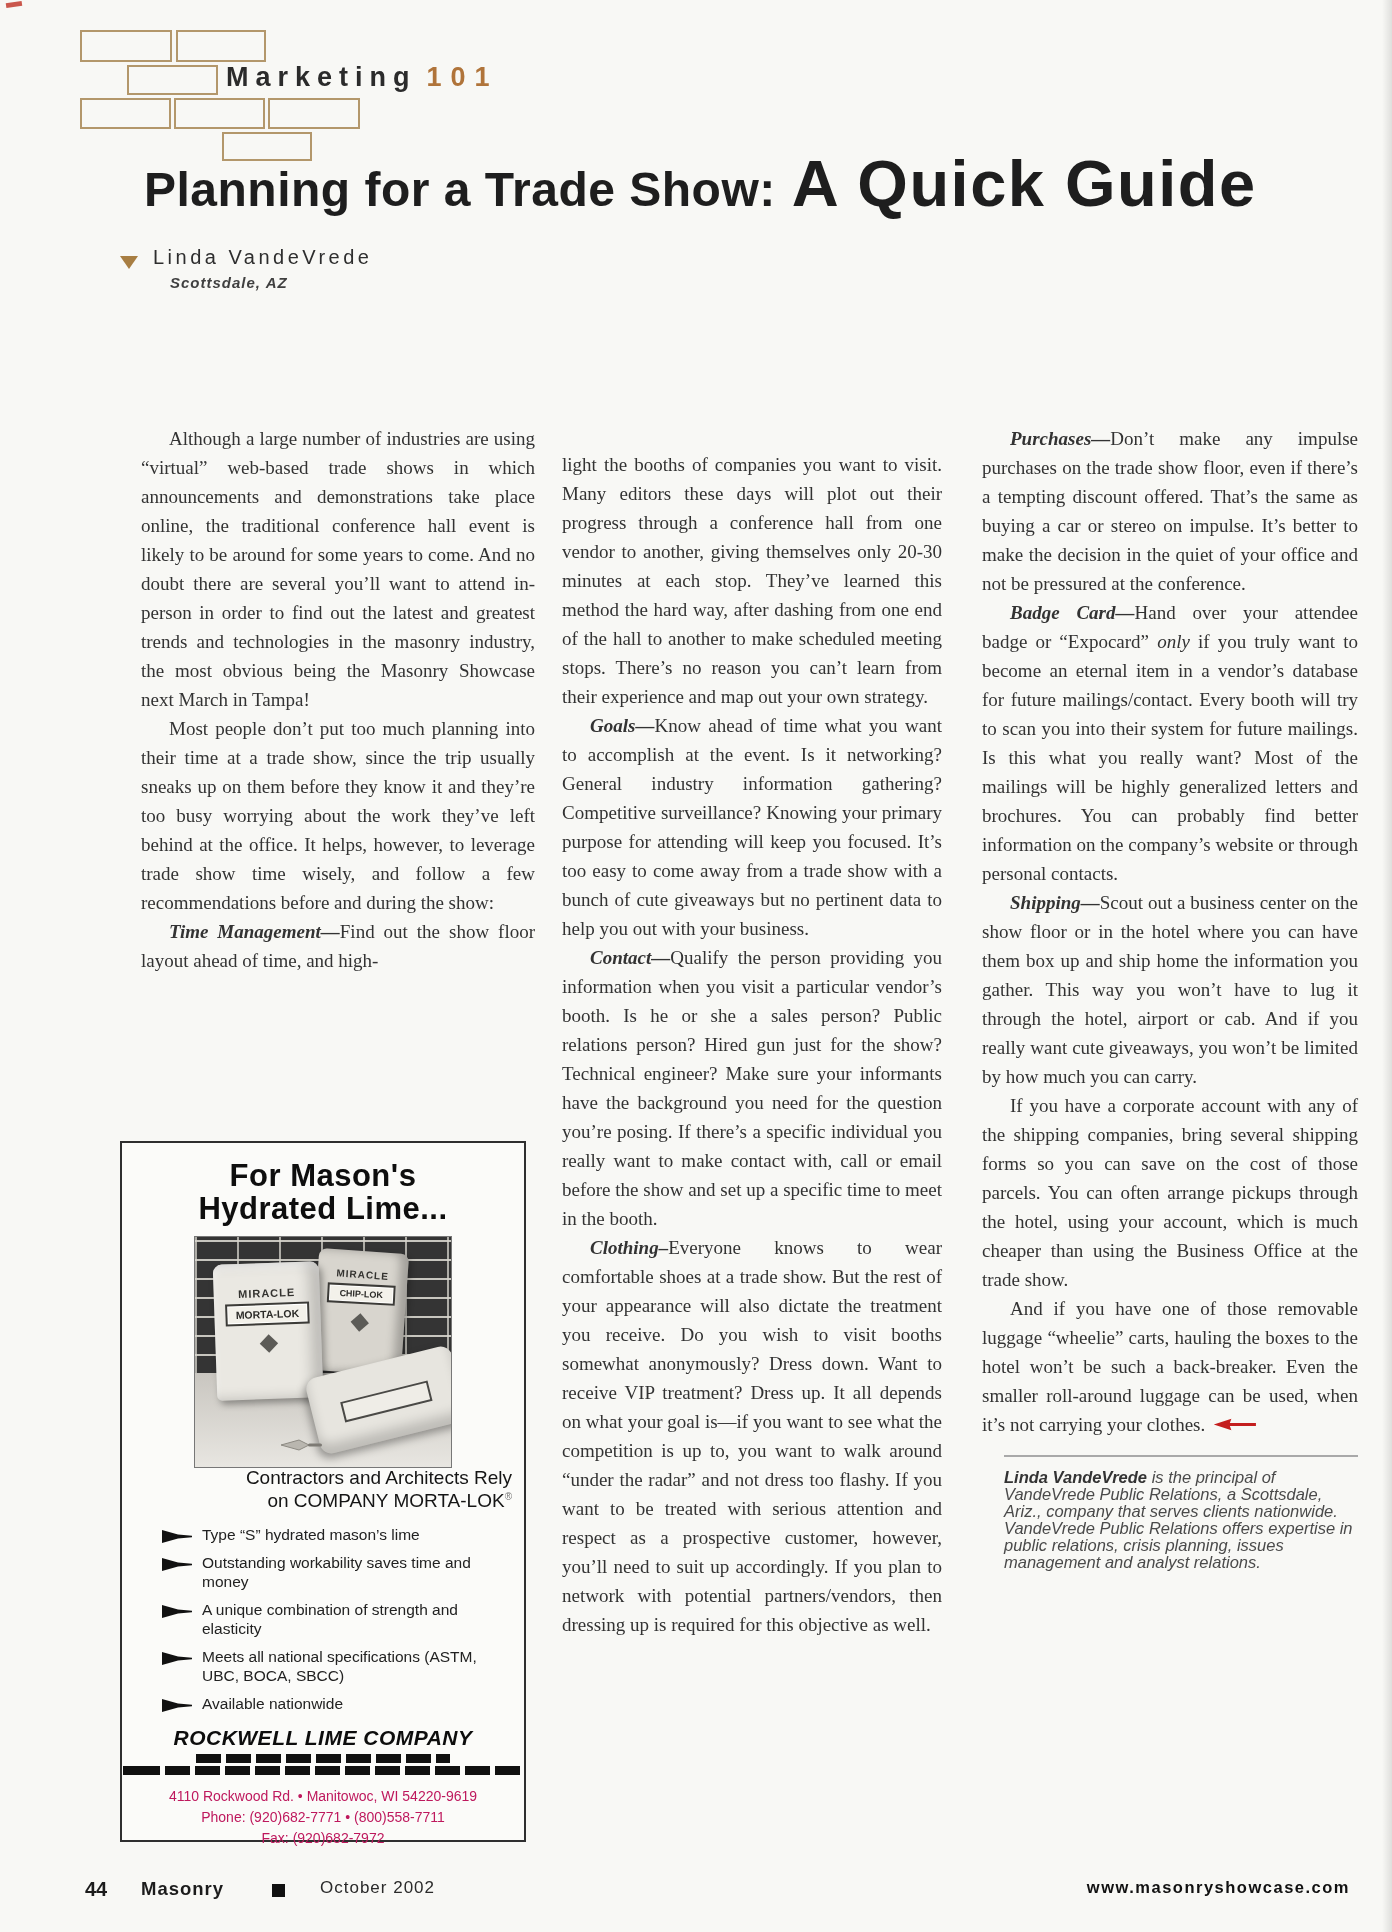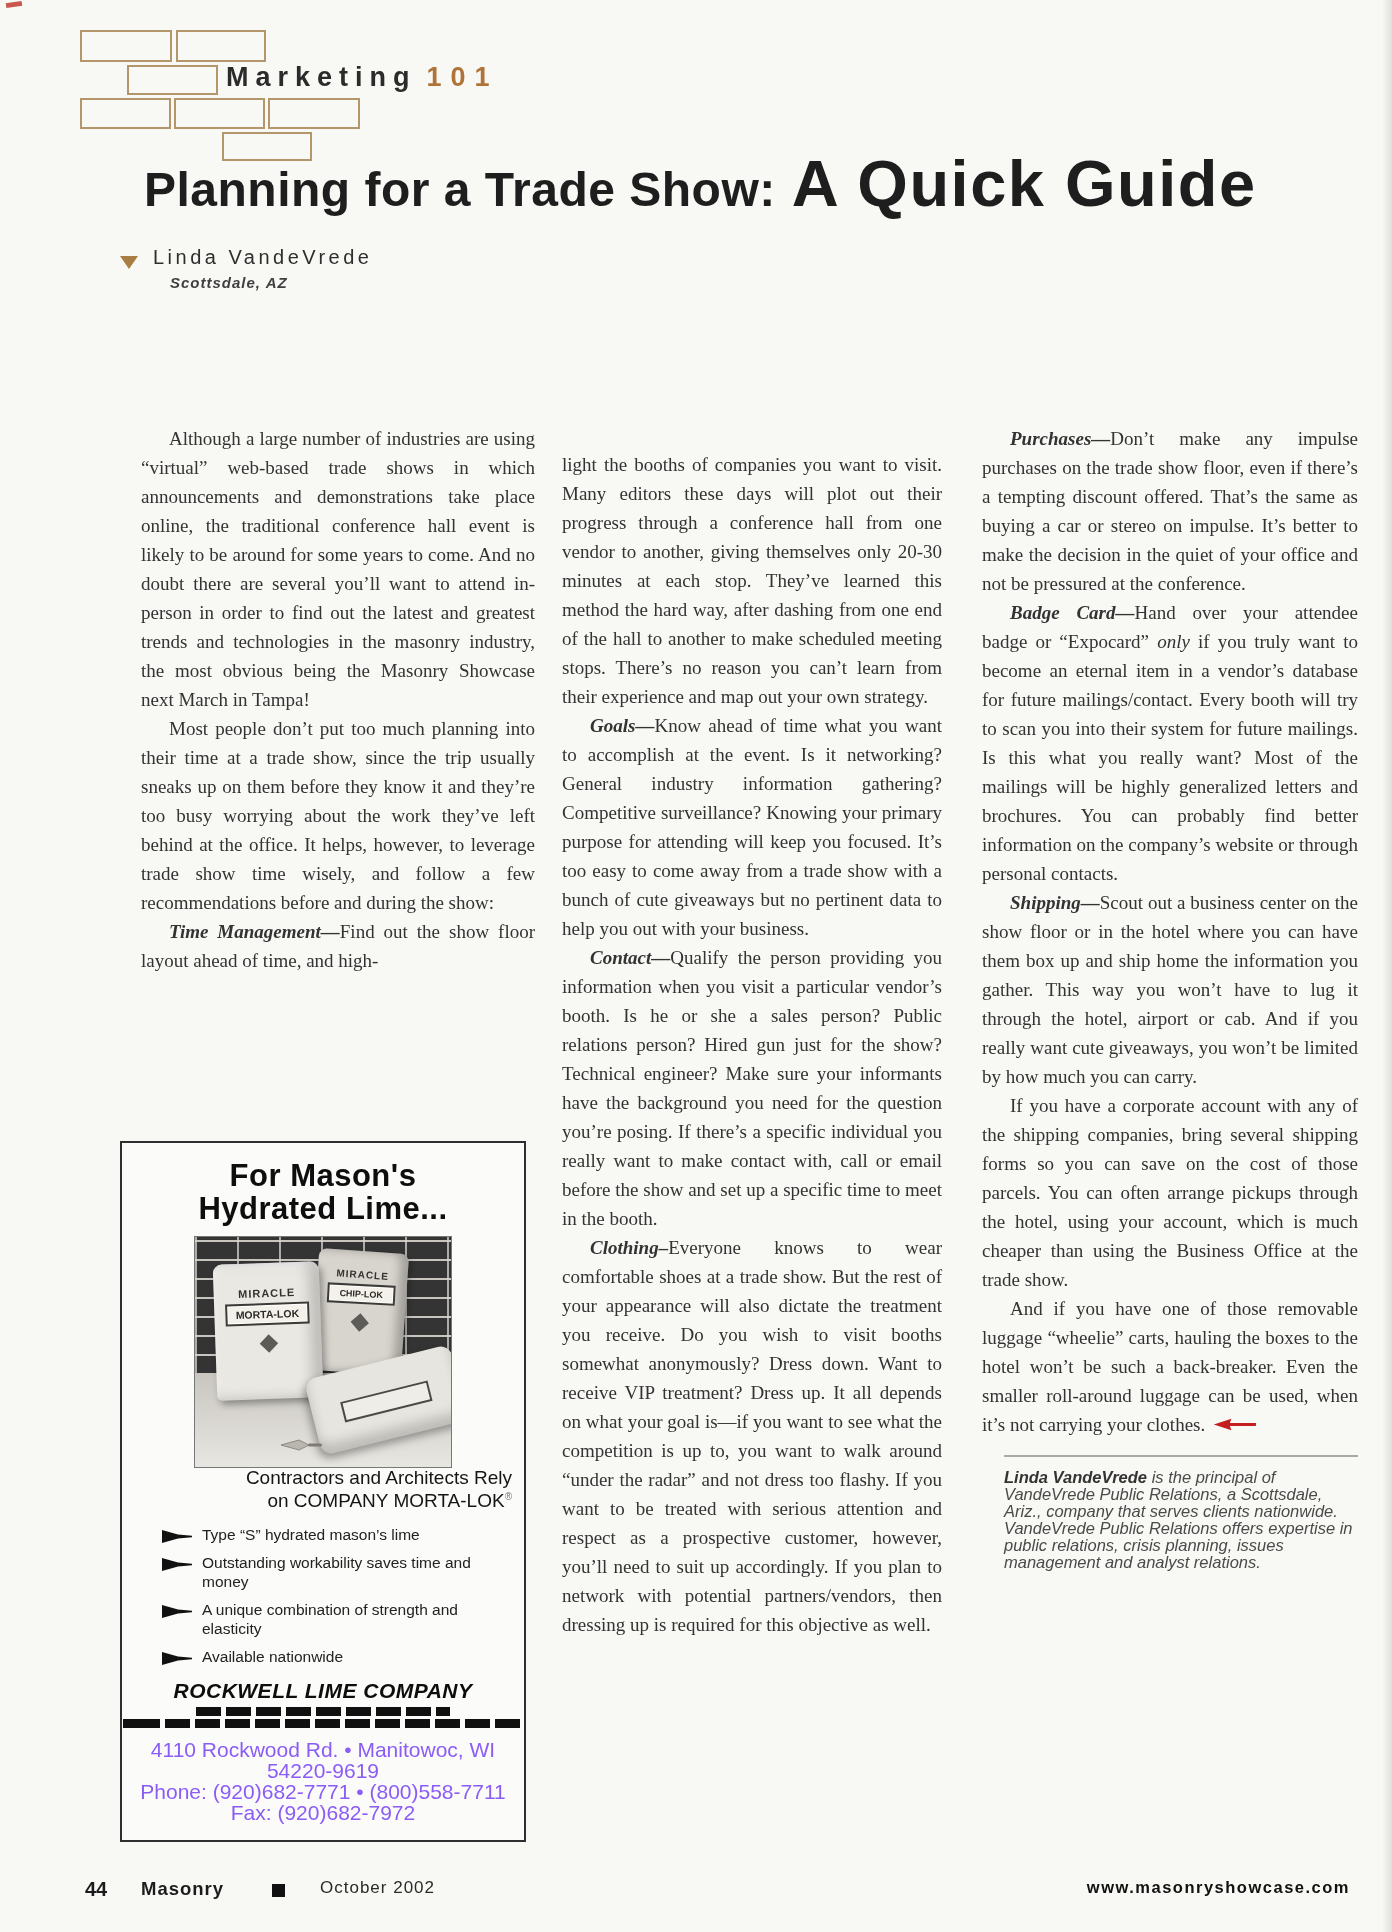--- a/index.html
+++ b/index.html
@@ -90,21 +90,21 @@
   .ad-bullets li{display:flex;gap:10px;font-size:15.5px;line-height:19px;color:#222;
         margin-bottom:9px;}
   .ad-bullets svg{flex:0 0 30px;margin-top:4px;}
   .ad-company{margin-top:13px;text-align:center;font-style:italic;font-weight:700;
         font-size:21px;letter-spacing:.5px;color:#0d0d0d;}
   .brick-row1{width:254px;height:9px;margin:4px auto 0;
         background:repeating-linear-gradient(90deg,#101010 0 25px,rgba(0,0,0,0) 25px 30px);}
   .brick-row2{height:9px;margin:3px -12px 0;
         background:repeating-linear-gradient(90deg,#101010 0 25px,rgba(0,0,0,0) 25px 30px);
         background-position:13px 0;}
-  .ad-addr{margin-top:11px;text-align:center;font-size:21px;line-height:21px;color:#8b5cf6;}
+  .ad-addr{margin-top:11px;text-align:center;font-size:14px;line-height:21px;color:#be185d;}
 
   
   .footer-item{position:absolute;top:1878px;font-family:"Liberation Sans",sans-serif;color:#1c1c1c;}
   #f-num{left:85px;font-weight:700;font-size:20px;}
   #f-mag{left:141px;font-weight:700;font-size:18.5px;letter-spacing:1px;}
   #f-sq{left:272px;top:1884px;width:13px;height:13px;background:#111;}
   #f-date{left:320px;font-size:17px;letter-spacing:1px;color:#2a2a2a;}
   #f-url{right:42px;font-weight:700;font-size:16.5px;letter-spacing:1.5px;color:#111;}
 </style>
 </head>
@@ -209,20 +209,26 @@
       <li>
           <svg width="30" height="15" viewBox="0 0 30 15">
             <path d="M0 1 L16 5.5 L30 6.8 L30 8.2 L16 9.5 L0 14 Z" fill="#111"></path>
           </svg>
           <span>A unique combination of strength and elasticity</span>
         </li>
       <li>
           <svg width="30" height="15" viewBox="0 0 30 15">
             <path d="M0 1 L16 5.5 L30 6.8 L30 8.2 L16 9.5 L0 14 Z" fill="#111"></path>
           </svg>
+          <span>Meets all national specifications (ASTM, UBC, BOCA, SBCC)</span>
+        </li>
+      <li>
+          <svg width="30" height="15" viewBox="0 0 30 15">
+            <path d="M0 1 L16 5.5 L30 6.8 L30 8.2 L16 9.5 L0 14 Z" fill="#111"></path>
+          </svg>
           <span>Available nationwide</span>
         </li>
     </ul>
 
     <div class="ad-company">ROCKWELL LIME COMPANY</div>
     <div class="brick-row1"></div>
     <div class="brick-row2"></div>
 
     <div class="ad-addr">
       <div>4110 Rockwood Rd. • Manitowoc, WI 54220-9619</div>

